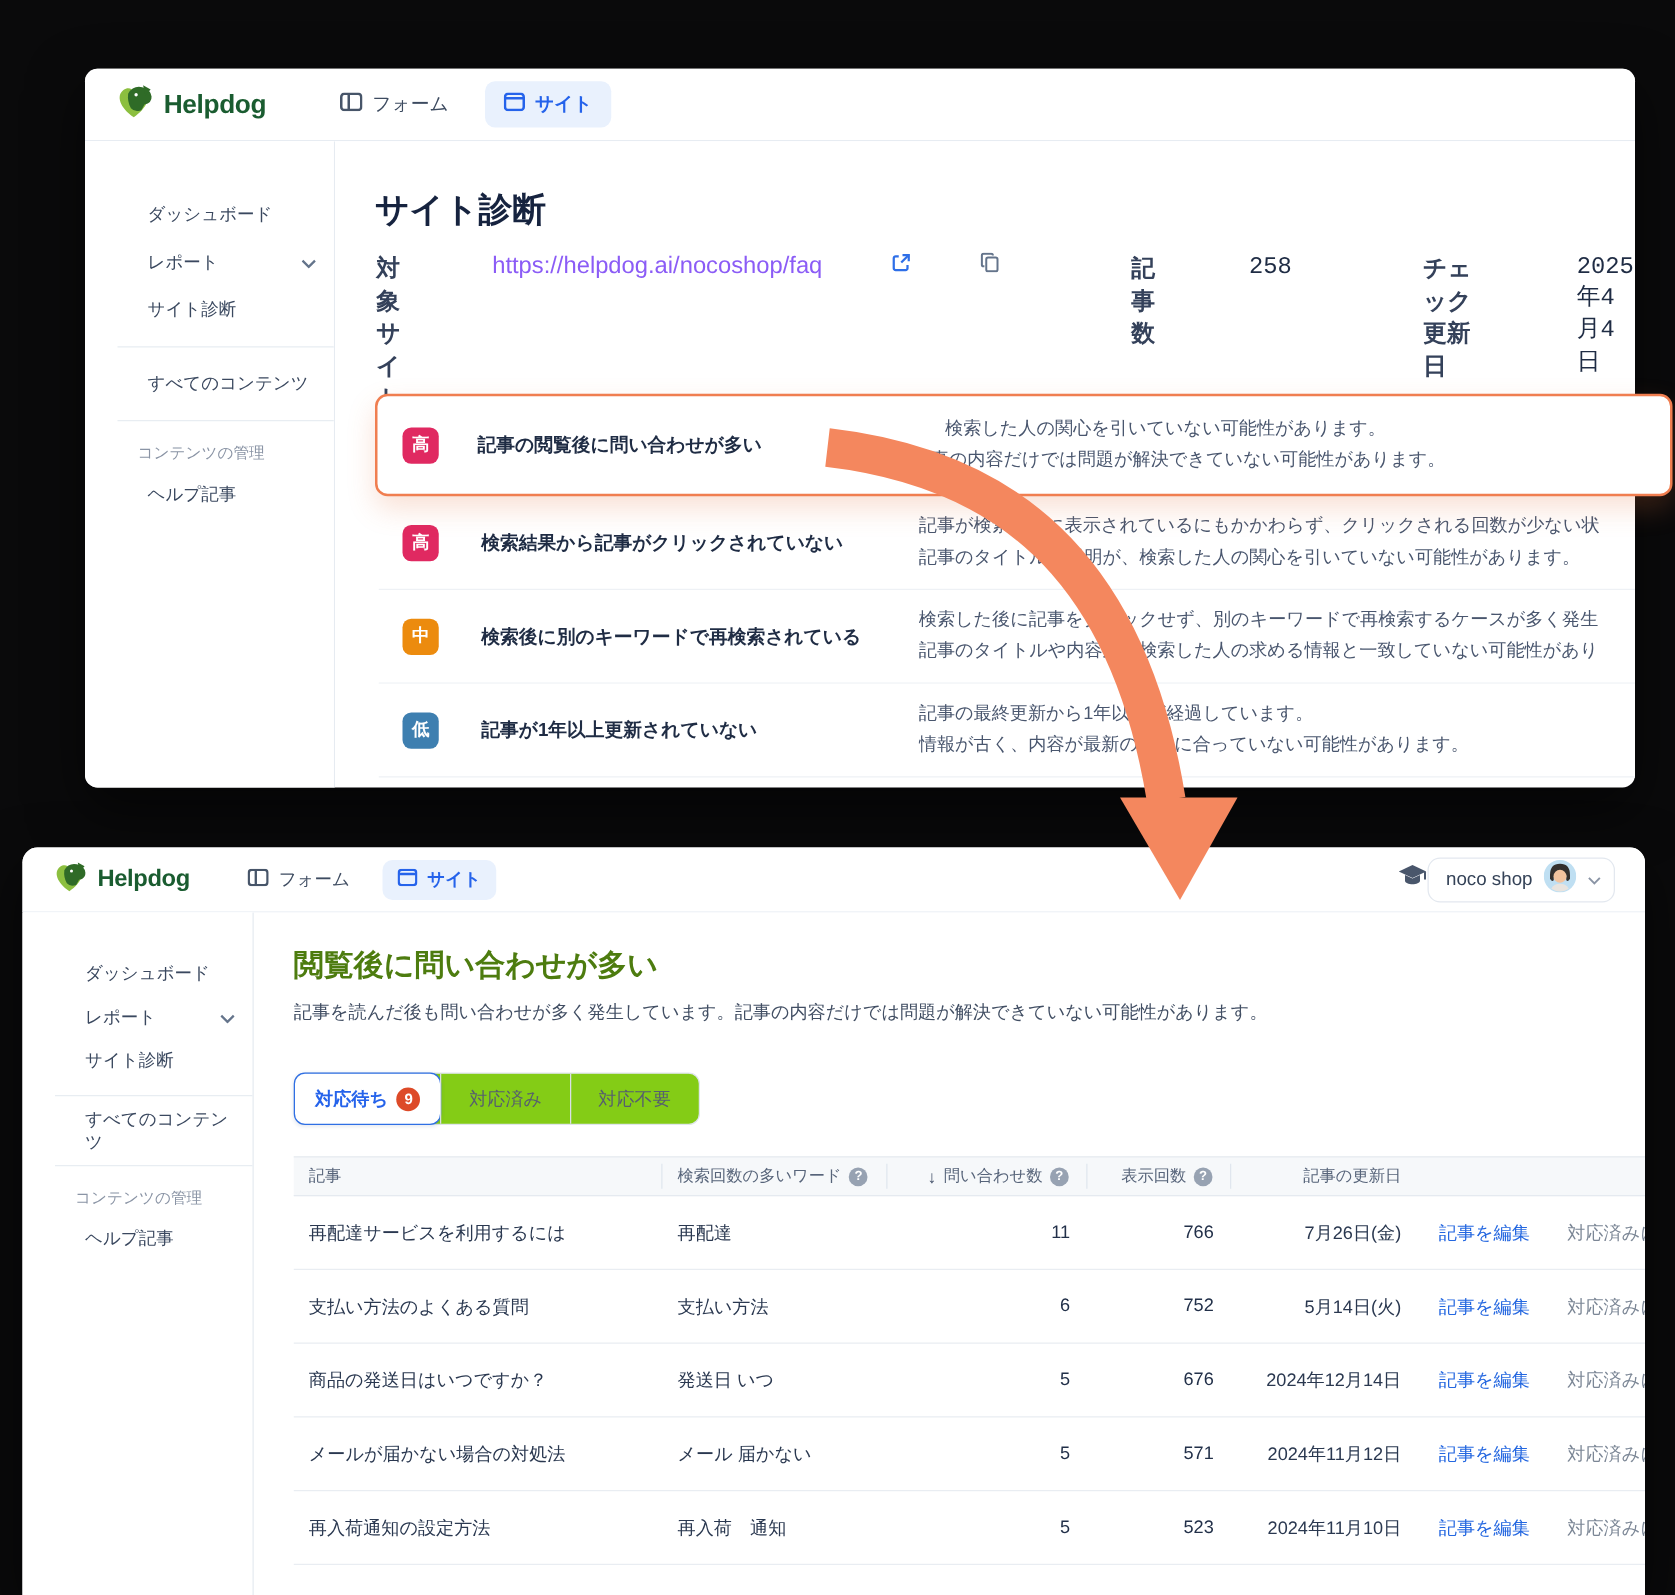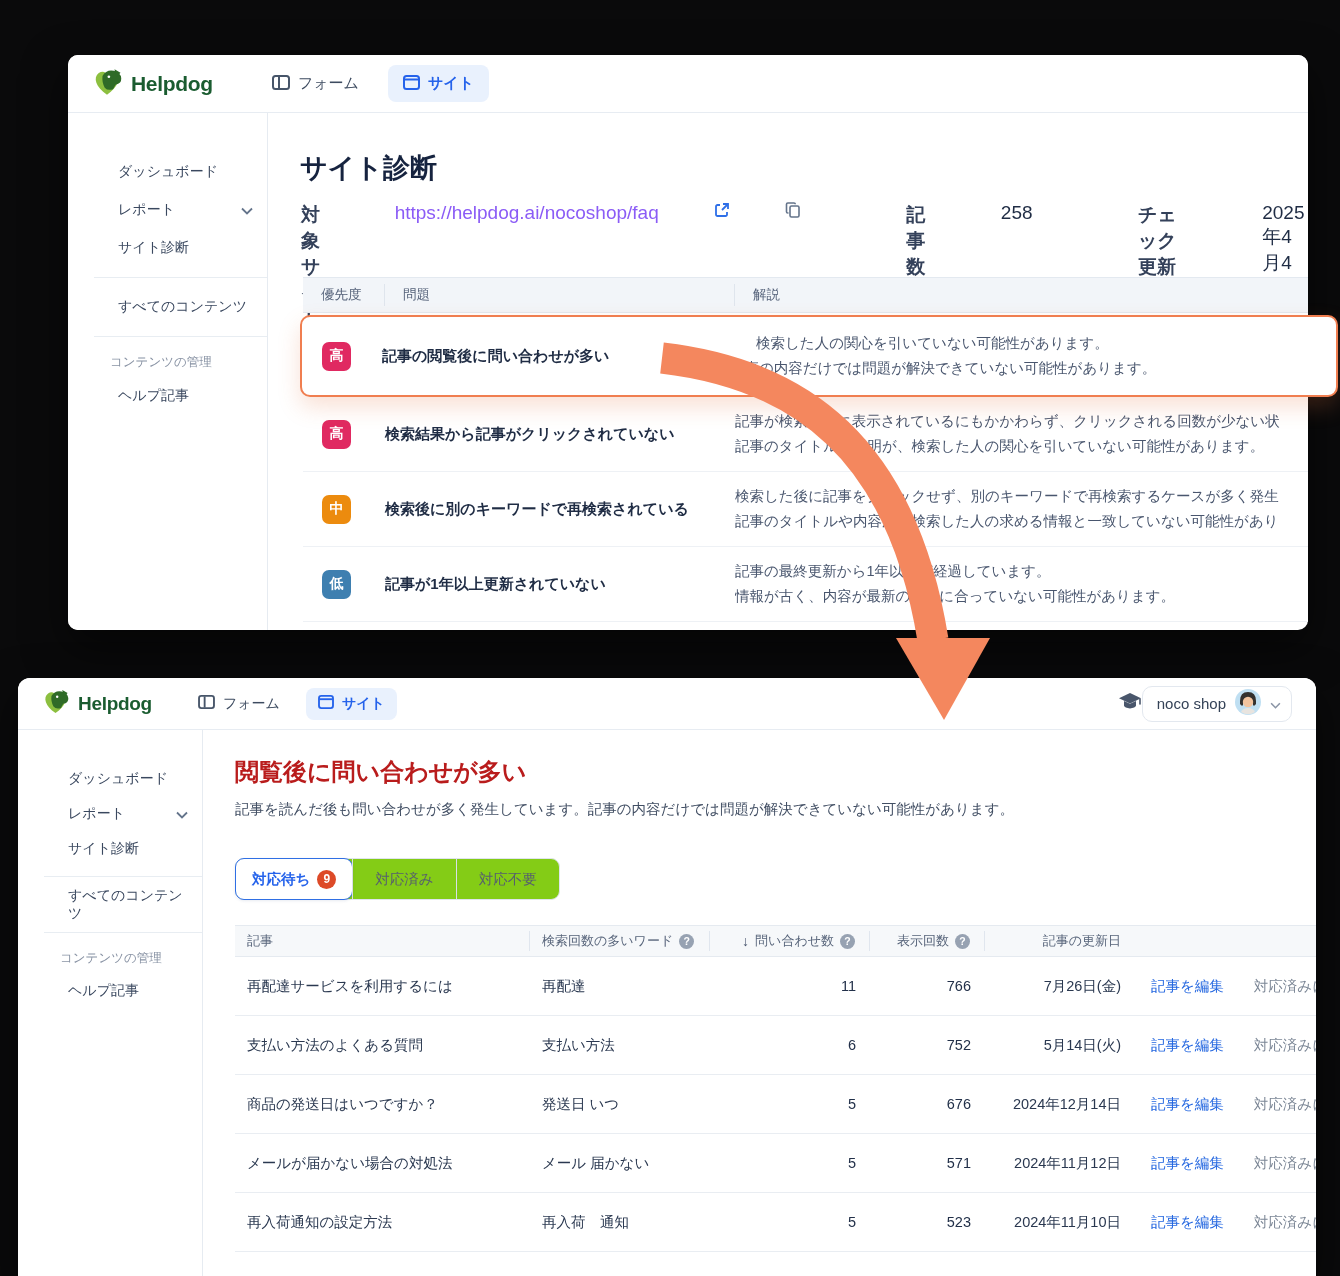--- a/index.html
+++ b/index.html
@@ -43,21 +43,21 @@
   .side-divider{border:none;border-top:1px solid #e8edf2;margin:10px 0;}
   .side-section{font-size:12.5px;color:#8a94a5;padding-left:16px;height:30px;display:flex;align-items:center;}
 
   
   .t-title{position:absolute;left:232px;top:95px;font-size:27px;font-weight:bold;color:#16233f;}
   .t-meta{position:absolute;left:233px;top:147px;display:flex;font-size:19px;color:#1f2c44;gap:47px;}
   .t-meta .lbl{color:#34415a;font-weight:bold;}
   .t-meta .url{color:#8b5cf6;margin-left:10px;cursor:pointer;}
   .t-meta .mico{margin-left:8px;display:inline-flex;cursor:pointer;}
   .t-meta .sp{width:30px;}
-  .t-meta .val{margin-left:26px;}
+  .t-meta .val{margin-left:26px;font-family:Liberation Mono, monospace;}
 
   .diag-header{position:absolute;left:235px;top:222px;width:1005px;height:36px;display:flex;
     background:#f2f5f9;border-top:1px solid #e3e9f0;border-bottom:1px solid #e3e9f0;
     align-items:center;font-size:13.5px;color:#55627a;box-sizing:border-box;}
   .dh-cell{padding-left:18px;box-sizing:border-box;height:22px;display:flex;align-items:center;}
   .dh-priority{width:82px;border-right:1px solid #dfe5ed;}
   .dh-issue{width:350px;border-right:1px solid #dfe5ed;}
   .dh-desc{flex:1;}
 
   .diag-row{position:absolute;left:235px;width:1005px;height:75px;display:flex;align-items:center;
@@ -72,21 +72,21 @@
   .p-low{background:#3e7fb0;}
 
   .callout{position:absolute;left:232px;top:260px;width:1038px;height:82px;display:flex;align-items:center;
     background:#fff;border:2px solid #f07e50;border-radius:10px;box-sizing:border-box;z-index:6;
     box-shadow:0 10px 22px rgba(228,120,70,.22);}
   .callout .cell-badge{width:80px;padding-left:20px;}
   .callout .cell-issue{width:348px;}
   .callout .indent1{text-indent:26px;}
 
   
-  .b-title{position:absolute;left:217px;top:78px;font-size:24px;font-weight:bold;color:#b91c1c;}
+  .b-title{position:absolute;left:217px;top:78px;font-size:24px;font-weight:bold;color:#4d7c0f;}
   .b-sub{position:absolute;left:217px;top:122px;font-size:14.5px;color:#414e63;}
 
   .tabs{position:absolute;left:217px;top:180px;display:flex;align-items:stretch;height:42px;
     background:#84cc16;border:1px solid #dfe5ec;border-radius:9px;box-sizing:border-box;}
   .tab{display:flex;align-items:center;justify-content:center;font-size:14.5px;color:#565f6e;
     padding:0 22px;cursor:pointer;}
   .tab + .tab{border-left:1px solid #d9dfe7;}
   .tab.active{margin:-1px;background:#fff;border:1.5px solid #2f6fe4;border-radius:9px;
     color:#2563eb;font-weight:bold;gap:7px;padding:0 16px;box-shadow:0 1px 3px rgba(30,60,120,.10);}
   .tab-badge{width:19px;height:19px;border-radius:50%;background:#dd4a28;color:#fff;font-size:12px;
@@ -199,25 +199,20 @@
         </svg>
     </span>
     <span class="sp"></span>
     <span class="lbl">記事数</span>
     <span class="val">258</span>
     <span class="sp"></span>
     <span class="lbl">チェック更新日</span>
     <span class="val">2025年4月4日</span>
   </div>
 
-  <div class="diag-header">
-    <div class="dh-cell dh-priority">優先度</div>
-    <div class="dh-cell dh-issue">問題</div>
-    <div class="dh-cell dh-desc">解説</div>
-  </div>
 
   <div class="callout">
     <div class="cell-badge">
         <span class="prio p-high">高</span>
       </div>
     <div class="cell-issue">記事の閲覧後に問い合わせが多い</div>
     <div class="cell-desc">
       <div class="indent1">検索した人の関心を引いていない可能性があります。</div>
       <div>記事の内容だけでは問題が解決できていない可能性があります。</div>
     </div>

